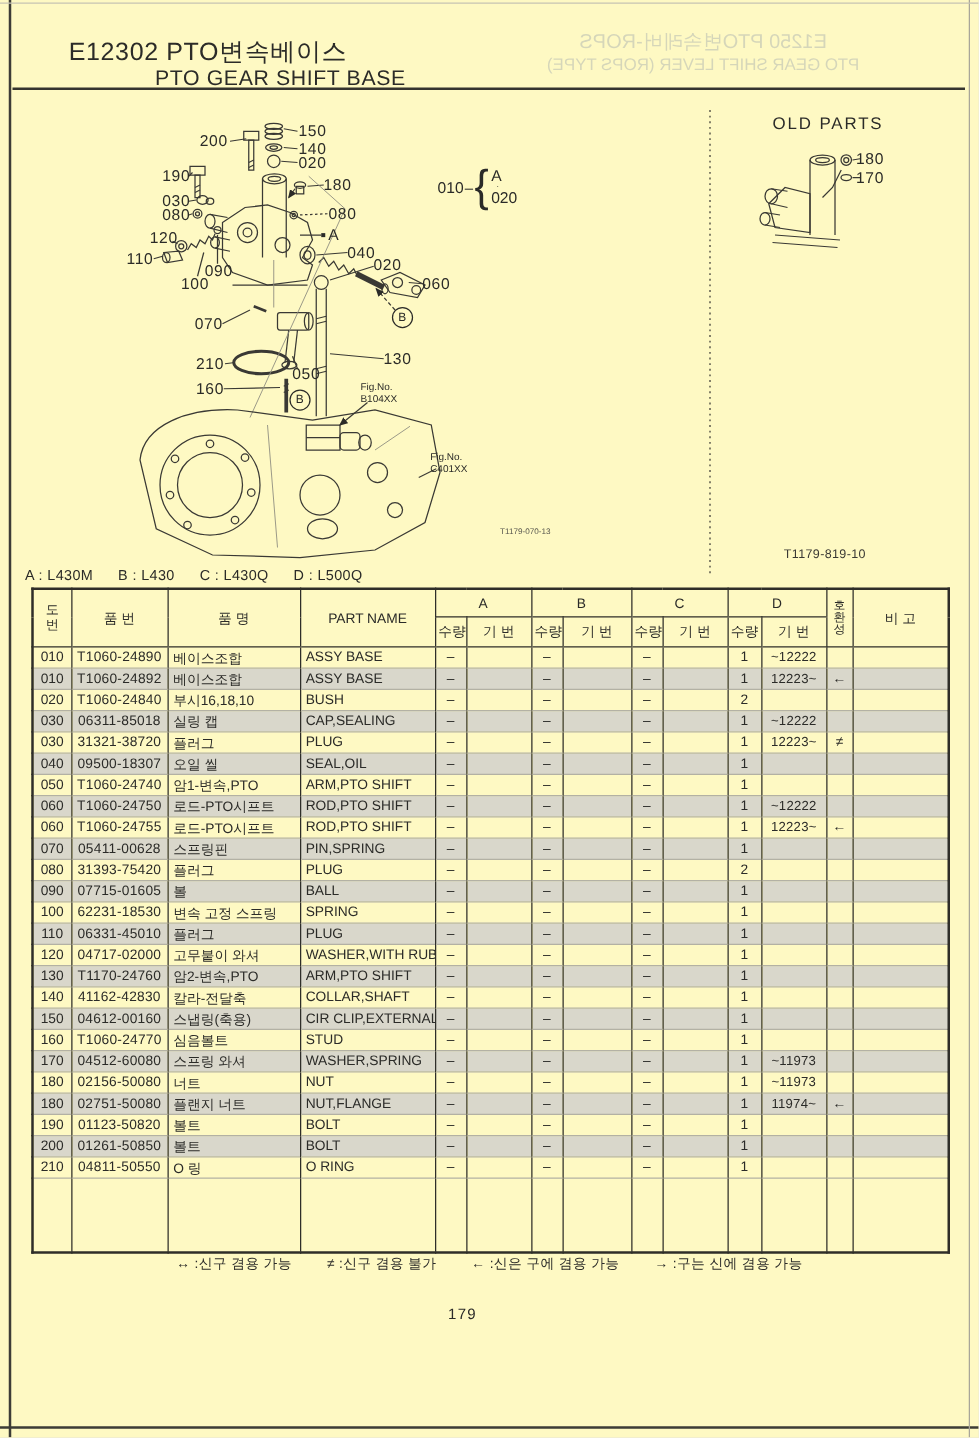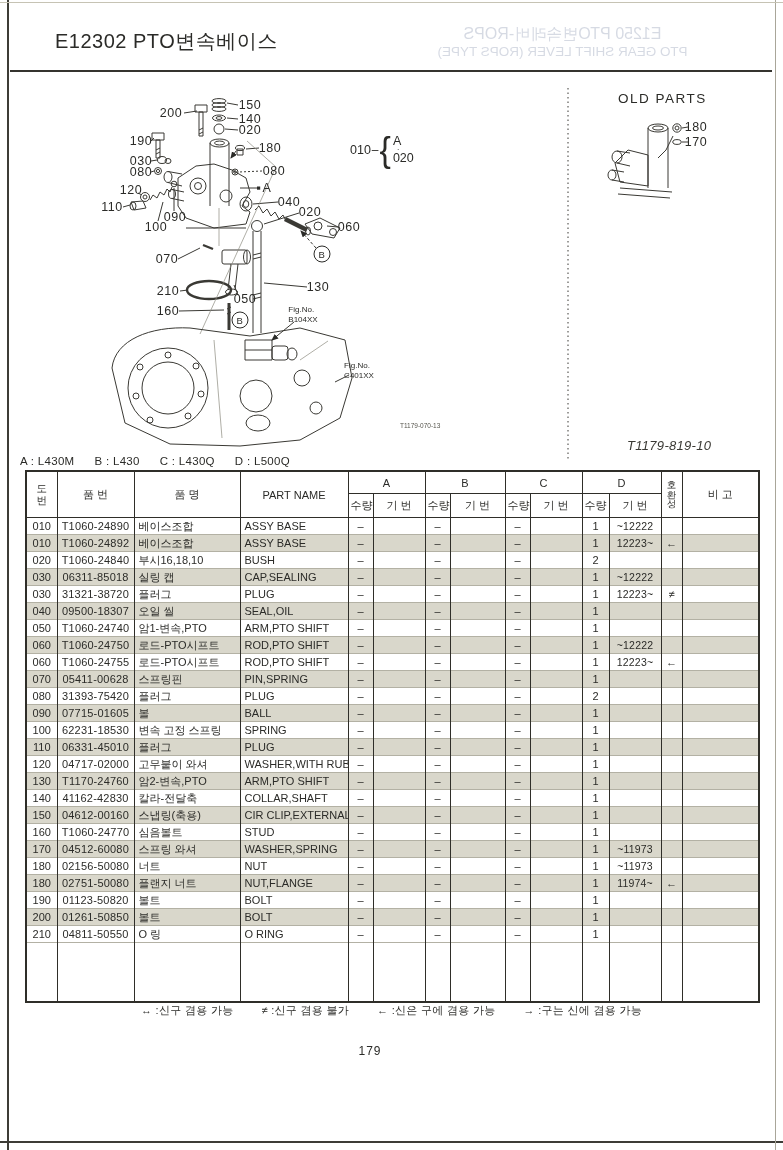--- a/index.html
+++ b/index.html
@@ -1,18 +1,18 @@
 <!DOCTYPE html>
 <html><head>
 <meta charset="utf-8">
 <style>
   html,body{margin:0;padding:0;background:#e8e5d8;}
   .sheet{
     position:relative;width:783px;height:1150px;margin:0 auto;
-    background:#ffffff;overflow:hidden;
+    background:#fef9c3;overflow:hidden;
     font-family:"Liberation Sans","DejaVu Sans",sans-serif;color:#2b2b28;
   }
   .edge{position:absolute;background:#3d3c36;}
   .edge.left{left:7px;top:0;width:2px;height:1150px;}
   .edge.bottom{left:0;top:1141px;width:783px;height:2px;}
   .edge.right{left:775px;top:0;width:1px;height:1150px;background:#a9a699;}
   .edge.top{left:0;top:2px;width:783px;height:1px;background:#c6c3b4;}
 
   .title1{position:absolute;left:55px;top:28px;font-size:20px;letter-spacing:.5px;font-weight:500;}
   .title2{position:absolute;left:124px;top:53px;font-size:17px;letter-spacing:.5px;font-weight:500;}
@@ -29,21 +29,21 @@
   .co{
     position:absolute;transform:translate(-50%,-50%);
     font-size:12.5px;letter-spacing:.5px;color:#2b2b28;white-space:nowrap;
   }
   .co.circ{
     width:15px;height:15px;border:1.2px solid #2b2b28;border-radius:50%;
     display:flex;align-items:center;justify-content:center;font-size:9.5px;
   }
   .figno{position:absolute;transform:translate(-50%,-50%);font-size:8px;line-height:1.3;text-align:left;white-space:nowrap;}
   .tcode-s{position:absolute;font-size:6.5px;color:#55544c;}
-  .tcode-r{position:absolute;font-size:13px;color:#3a3934;letter-spacing:.3px;font-style:italic;}
+  .tcode-r{position:absolute;font-size:10px;color:#3a3934;letter-spacing:.3px;}
   .oldparts-title{position:absolute;left:618px;top:13px;font-size:13.5px;letter-spacing:1.5px;}
 
   .detailA{position:absolute;left:350px;top:52px;display:flex;align-items:center;}
   .detailA .num{font-size:12.5px;}
   .detailA .dash{font-size:12px;margin:0 1px;}
   .detailA .brace{font-size:34px;font-weight:200;transform:scaleY(1.05);margin-right:2px;}
   .detailA .stack{display:flex;flex-direction:column;align-items:flex-start;font-size:12.5px;line-height:1.15;}
   .detailA .stack .dot{font-size:7px;line-height:3px;margin-left:4px;}
 
   .models-note{position:absolute;left:0;top:455px;width:735px;font-size:11.5px;letter-spacing:.3px;}
@@ -79,20 +79,21 @@
 </head>
 <body>
 
 <div class="sheet">
   <div class="edge left"></div>
   <div class="edge bottom"></div>
   <div class="edge right"></div>
   <div class="edge top"></div>
 
   <div class="title1">E12302 PTO변속베이스</div>
+  <div class="title2">PTO GEAR SHIFT BASE</div>
   <div class="title-rule"></div>
 
   <div class="ghost">
     <div class="g1">E1250  PTO변속레버-ROPS</div>
     <div class="g2">PTO GEAR SHIFT LEVER (ROPS TYPE)</div>
   </div>
 
   <div class="diagram">
     <svg width="783" height="390" viewBox="0 0 783 390">
       <defs>

